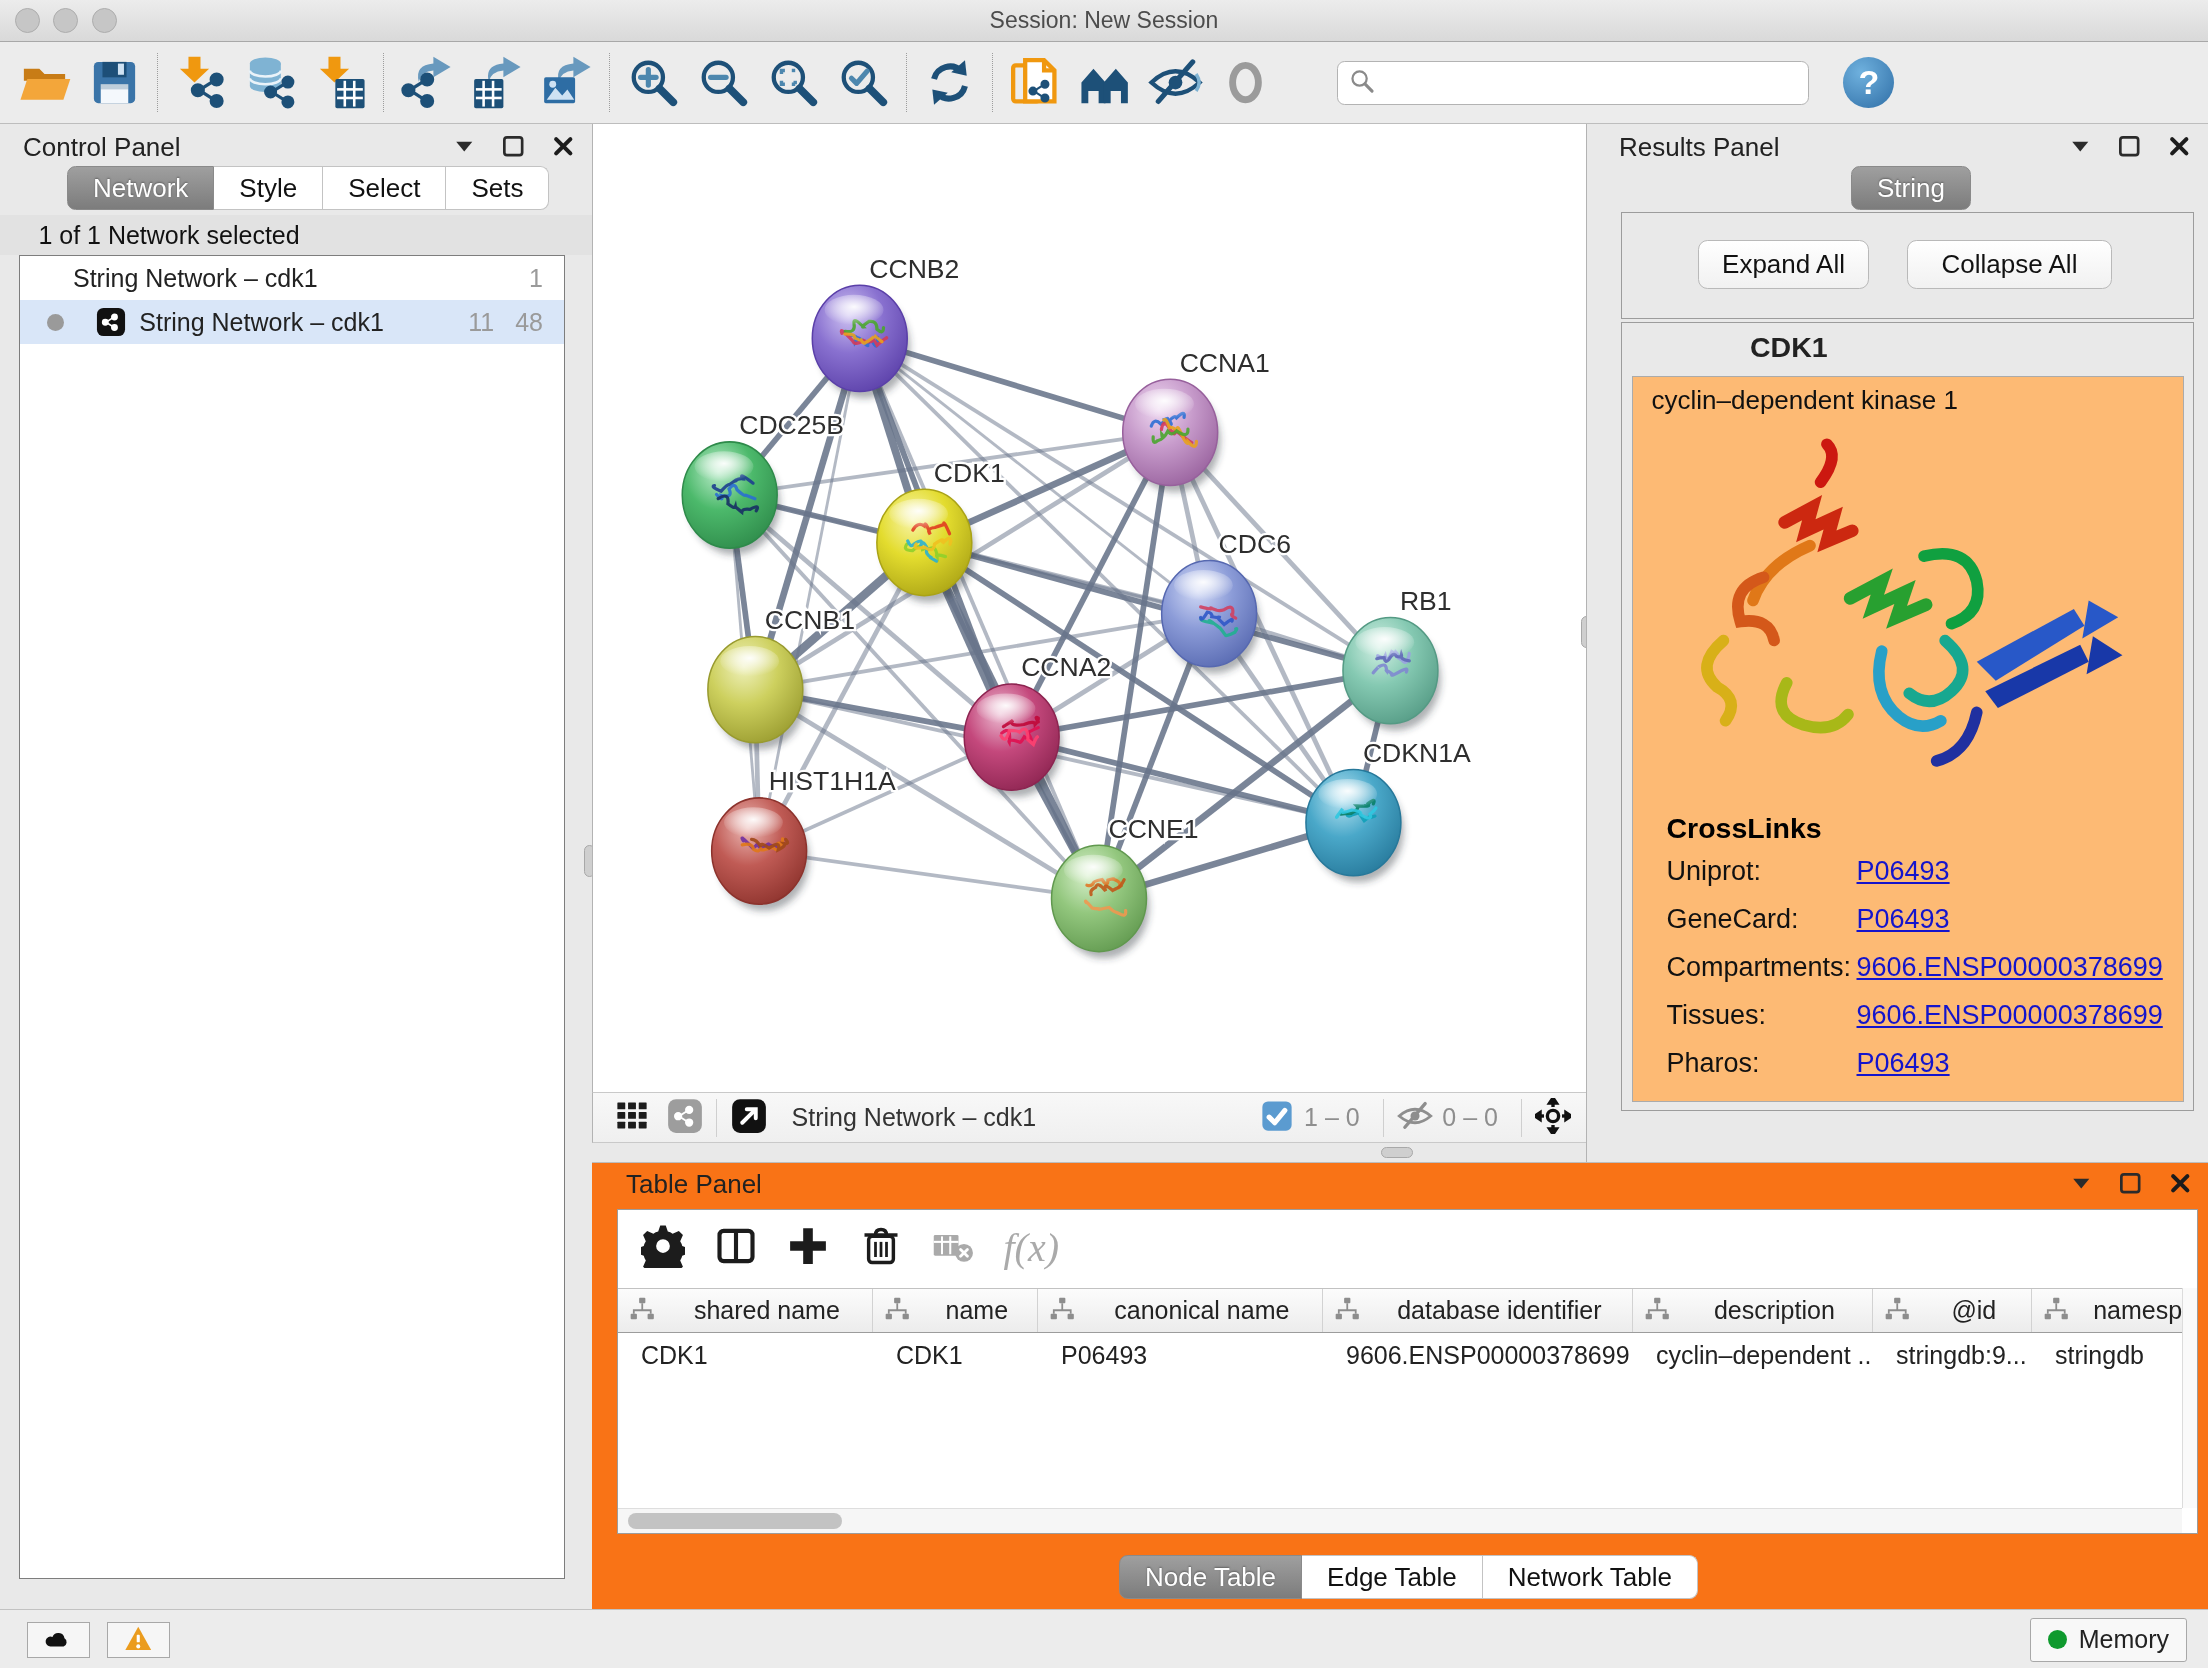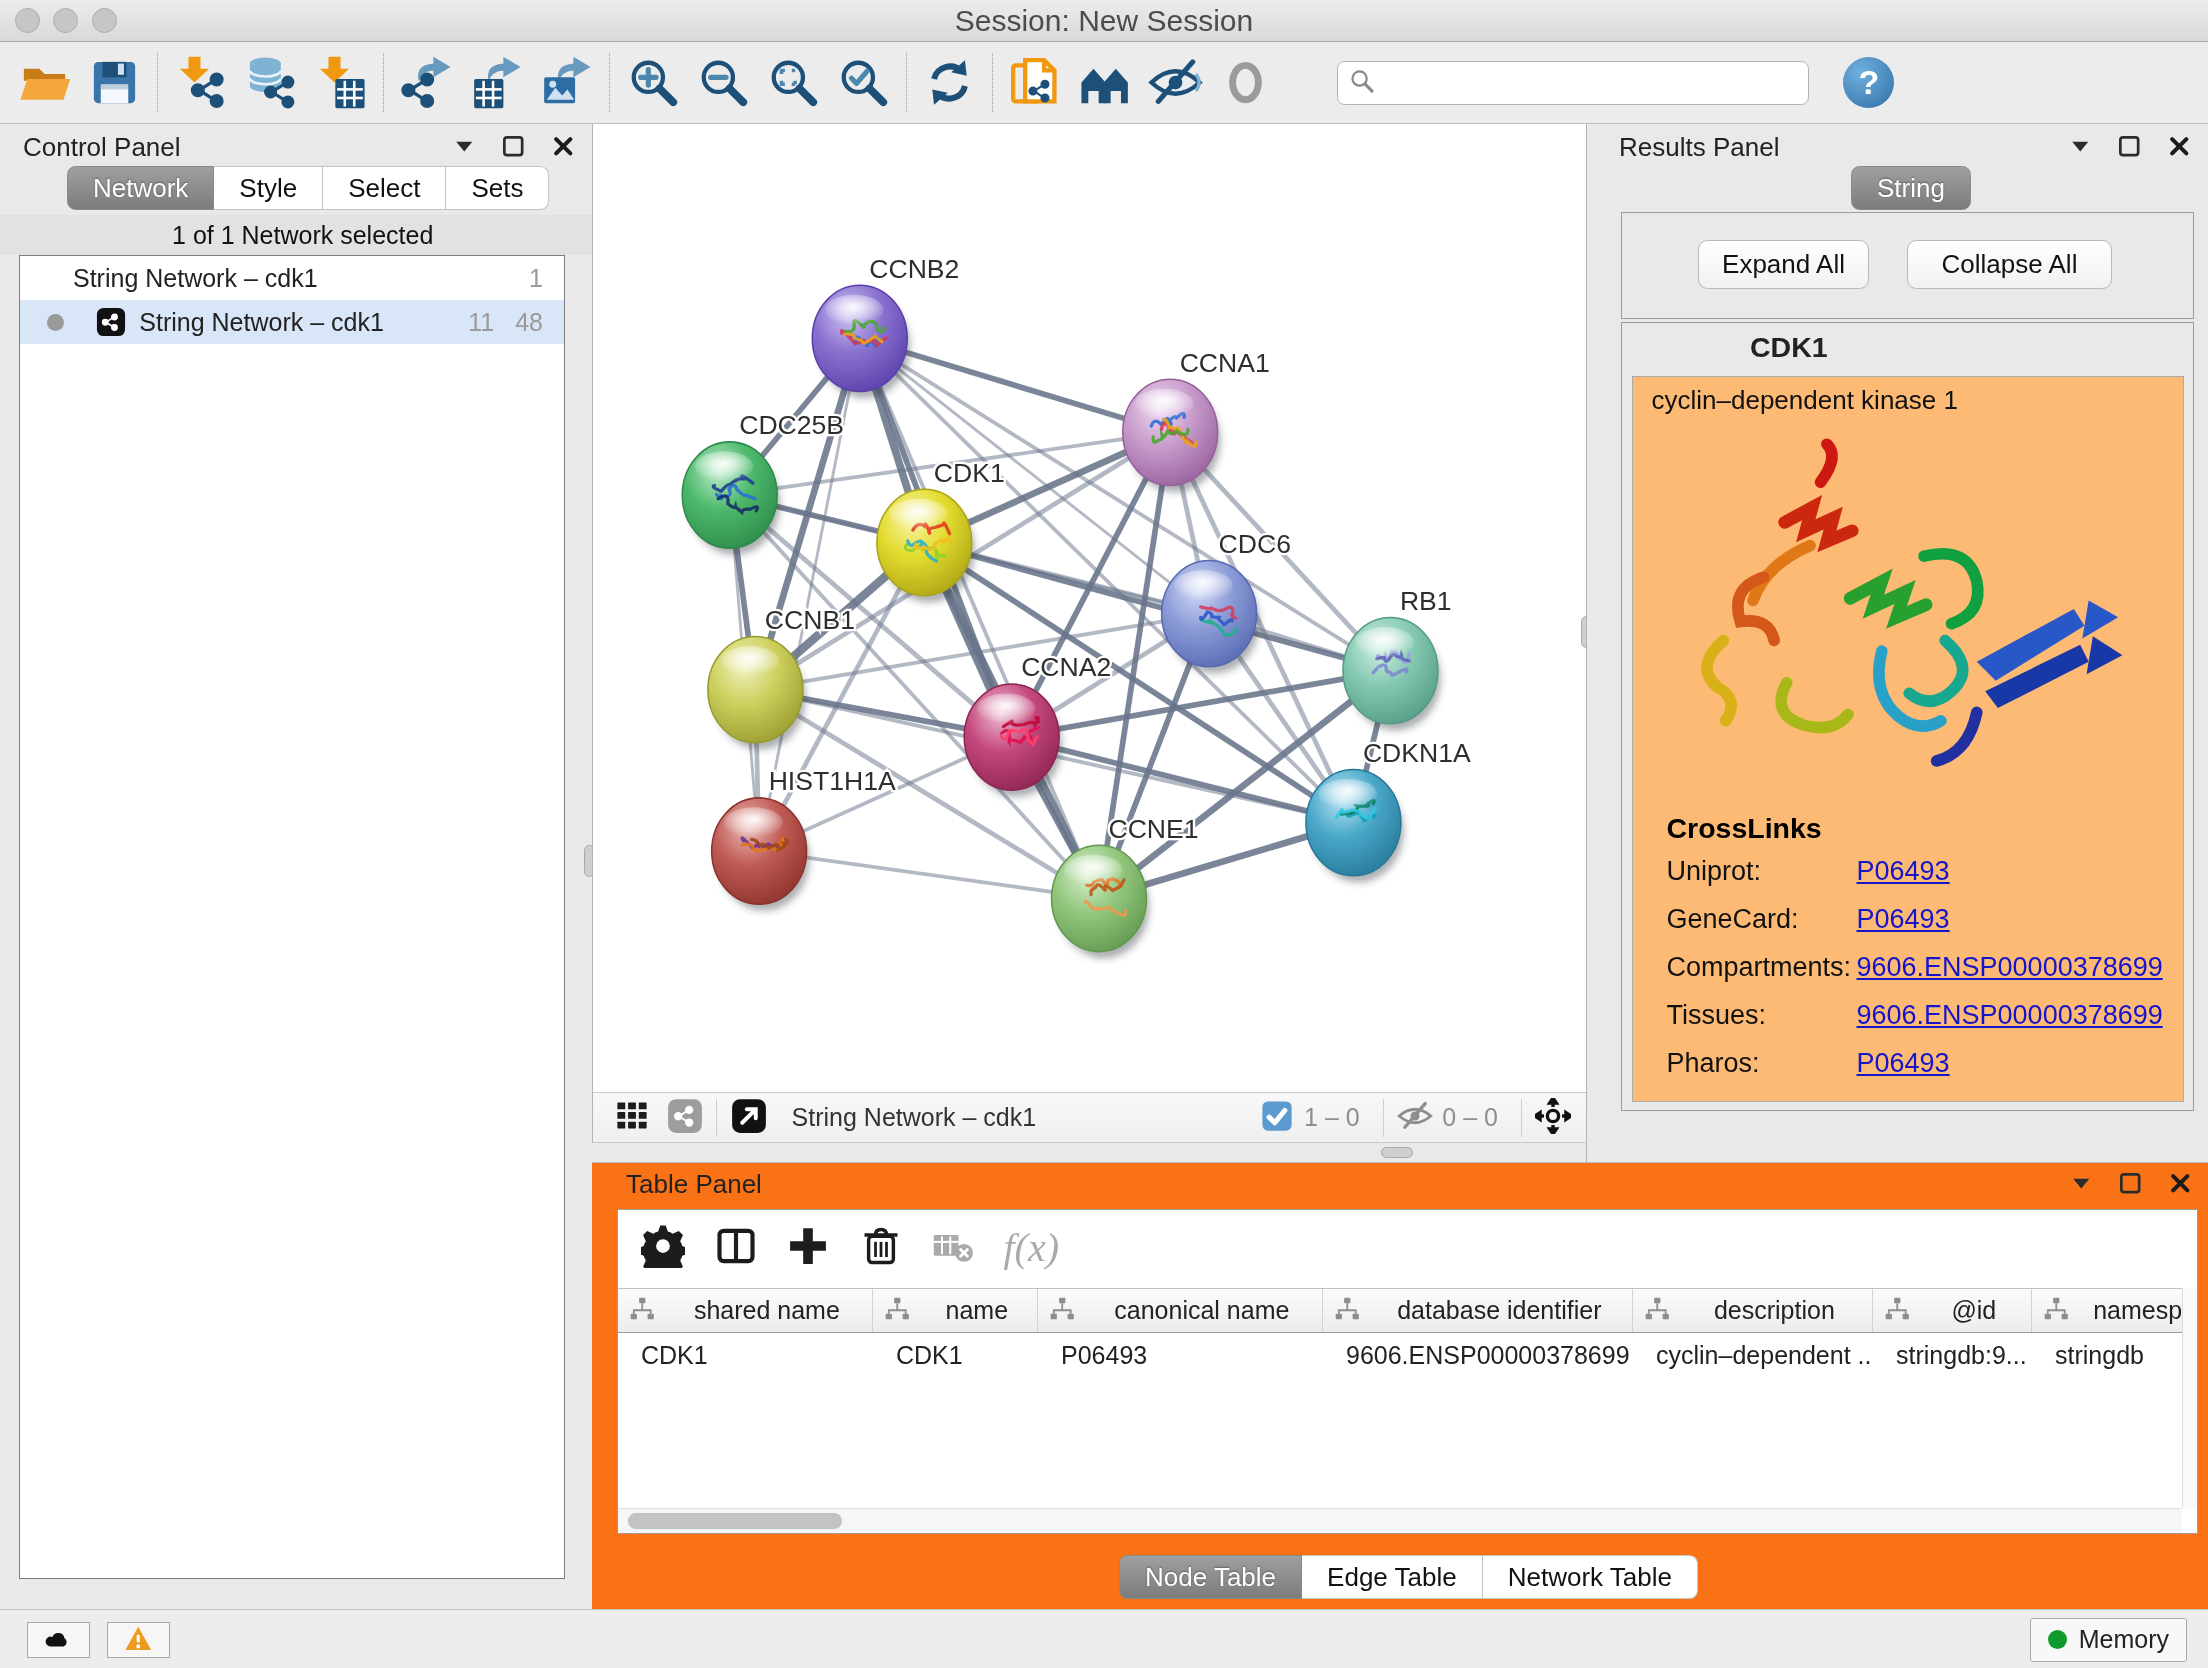--- a/index.html
+++ b/index.html
@@ -6,21 +6,21 @@
   html,body { width:2208px; height:1668px; }
   body { font-family:"Liberation Sans", sans-serif; background:#e9e9e9; position:relative; overflow:hidden; color:#222; }
   .abs { position:absolute; }
 
   
   #titlebar { left:0; top:0; width:2208px; height:42px;
     background:linear-gradient(#ececec,#d9d9d9); border-bottom:1px solid #a8a8a8;
     display:flex; align-items:center; }
   .traffic { width:25px; height:25px; border-radius:50%; background:#c6c6c6; border:1px solid #adadad; margin-left:13.3px; }
   .traffic:first-child { margin-left:15px; }
-  #window-title { position:absolute; left:0; right:0; text-align:center; font-size:30px; color:#4c4c4c; }
+  #window-title { position:absolute; left:0; right:0; text-align:center; font-size:23px; color:#4c4c4c; }
 
   
   #toolbar { left:0; top:42px; width:2208px; height:82px; background:#ececec;
     border-bottom:1px solid #bdbdbd; display:flex; align-items:center; }
   .tb-btn { width:70px; height:63px; display:flex; align-items:center; justify-content:center; }
   .tb-btn svg { width:55px; height:55px; }
   .tb-sep { width:0; height:59px; border-left:1.9px dotted #9d9d9d; margin:0 7.6px; }
   #toolbar-search { margin-left:57px; width:472px; height:44px; background:#fff; border:1px solid #b3b3b3;
      border-radius:7.6px; display:flex; align-items:center; padding-left:9.5px; }
   #toolbar-search svg { width:28.5px; height:28.5px; }
@@ -40,21 +40,21 @@
   .tab.selected { background:linear-gradient(#9f9f9f,#7c7c7c); color:#fff;
     text-shadow:0 -1px 1.9px rgba(0,0,0,.35); border-color:#8a8a8a; }
   .tab.single { border-radius:8.6px; border-left:1px solid #8a8a8a; }
 
   
   #control-panel { left:0; top:124px; width:592px; height:1486px; background:#e9e9e9; }
   #cp-header { position:absolute; left:23px; right:15px; top:7.6px; display:flex; align-items:center; }
   #cp-tabs { position:absolute; left:67px; top:42px; display:flex; }
   #cp-subheader { position:absolute; left:0px; top:91px; width:592px; height:40px;
      display:flex; align-items:center; background:#e2e2e2; }
-  #cp-subheader .status { flex:1; text-align:center; font-size:25px; color:#111; }
+  #cp-subheader .status { flex:1; font-size:25px; color:#111; }
   #cp-list { position:absolute; left:19px; top:131px; width:546px; height:1324px; background:#fff; border:1.9px solid #7d7d7d; }
   .tree-row { height:44px; display:flex; align-items:center; font-size:25px; }
   .tree-row.selected { background:#d9e6f8; }
   .tree-row .grow { flex:1; }
   .tree-count { color:#9a9a9a; margin-right:21px; font-size:25px; }
 
   .splitter-v { width:11.4px; height:32px; background:#cfcfcf; border:1px solid #a8a8a8; border-radius:5.7px; }
   .splitter-h { width:32px; height:11.4px; background:#cfcfcf; border:1px solid #a8a8a8; border-radius:5.7px; }
 
   

